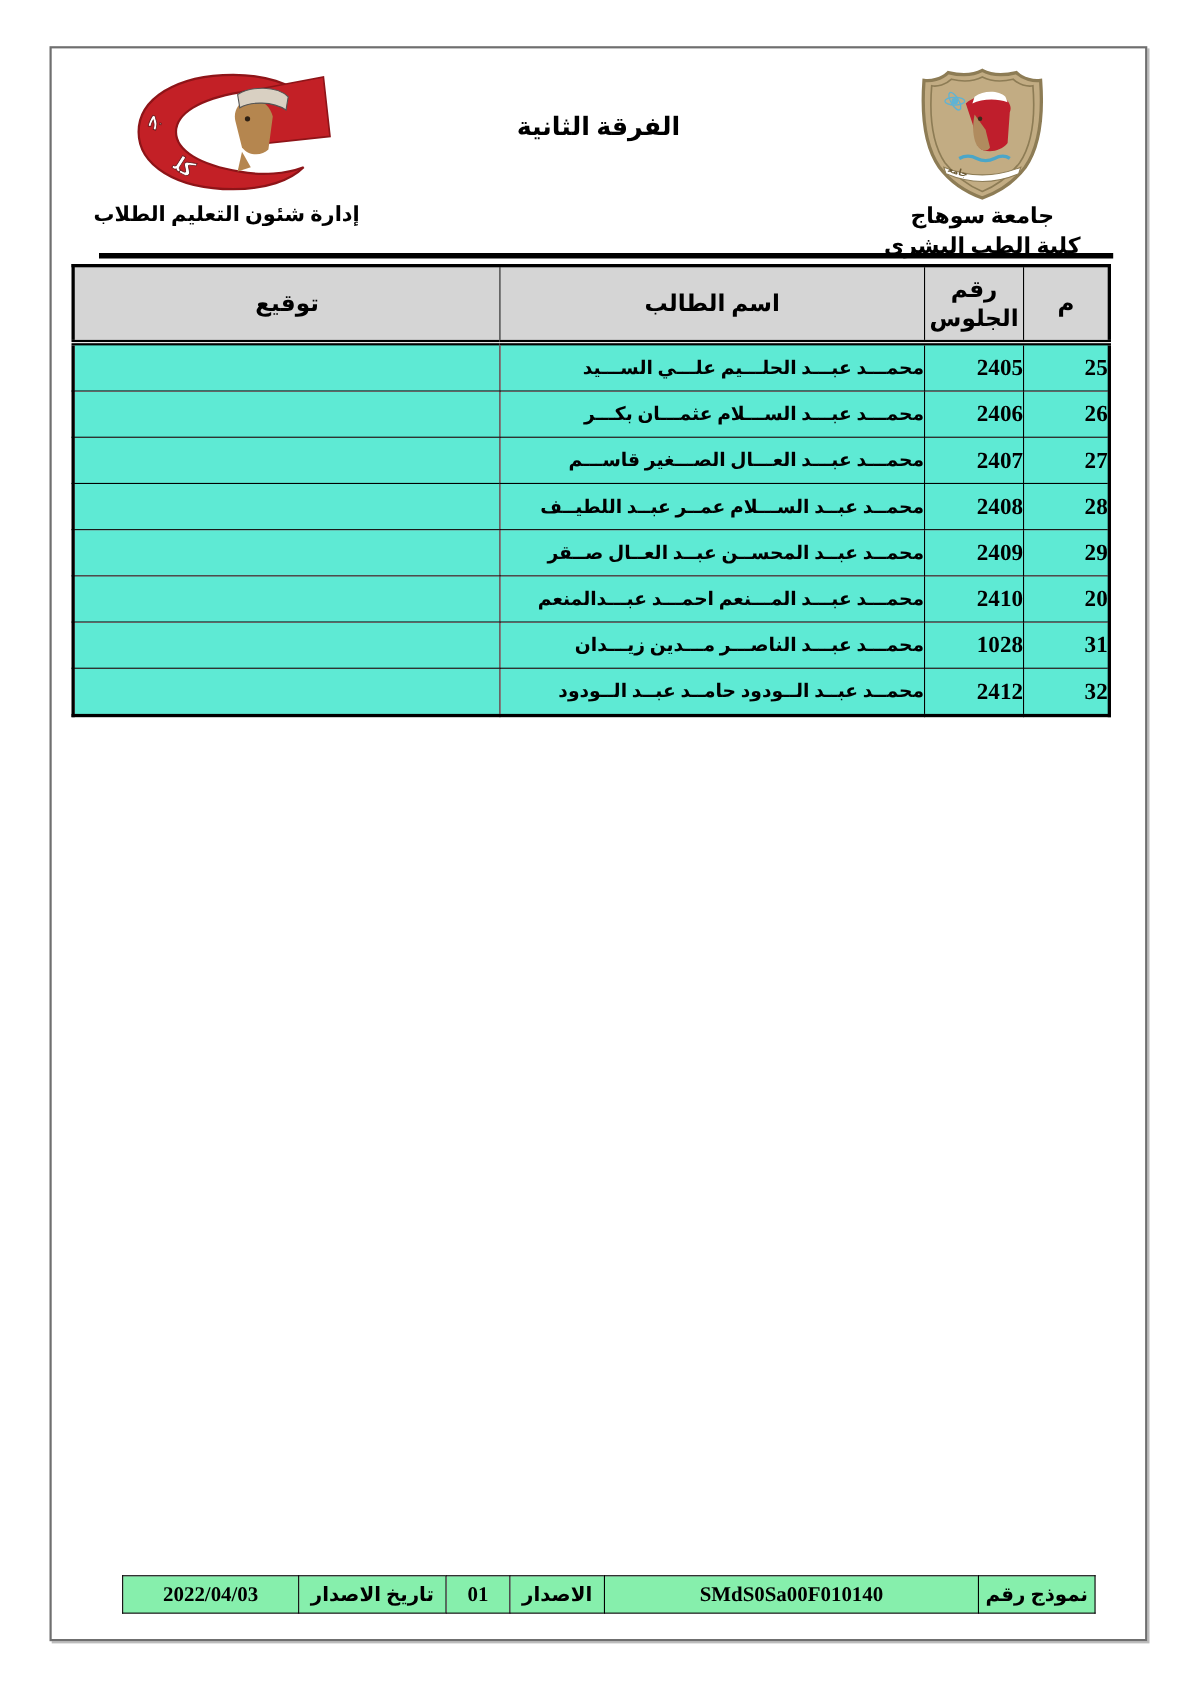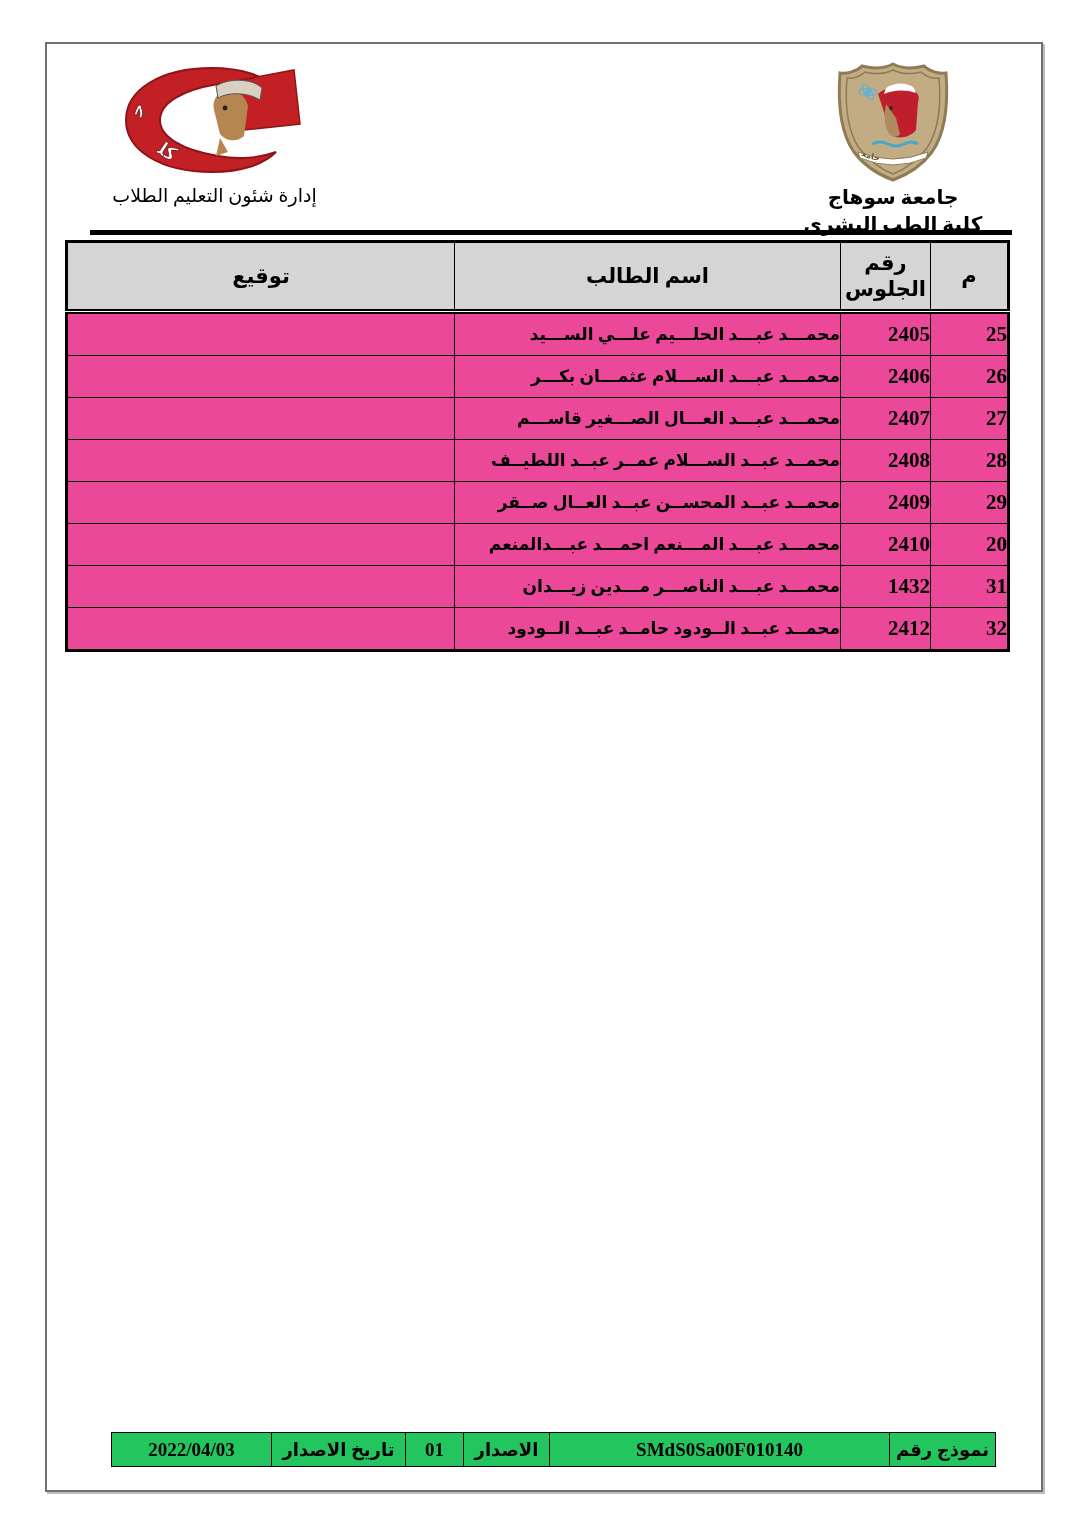--- a/index.html
+++ b/index.html
@@ -23,61 +23,61 @@
   }
   .title-block{
     position:absolute;top:52px;left:50%;transform:translateX(-50%);
     text-align:center;direction:rtl;white-space:nowrap;
   }
   .title-line{font-weight:bold;font-size:23px;line-height:39px;color:#000;}
   .org-left{
     position:absolute;top:16px;left:55px;width:225px;text-align:center;direction:rtl;
   }
   .org-left .org-caption{
-    font-weight:normal;font-size:19px;margin-top:4px;color:#000;white-space:nowrap;
+    font-weight:bold;font-size:19px;margin-top:4px;color:#000;white-space:nowrap;
   }
   .logo-svg{display:block;margin:0 auto;}
   
   .thick-rule{
     position:absolute;left:43px;top:186px;width:922px;height:5px;background:#000;
   }
   
   .main-table{
     position:absolute;left:18px;top:196px;width:942px;
     border-collapse:collapse;direction:rtl;table-layout:fixed;
   }
   .main-table td,.main-table th{
     border:1px solid #000;padding:0;overflow:hidden;
   }
   .main-table{border:3px solid #000;}
   .main-table thead th{
     background:#d5d5d5;font-weight:bold;font-size:21px;color:#000;
     height:66px;text-align:center;vertical-align:middle;
     border-bottom:5px double #000;line-height:26px;
   }
-  .main-table tbody td{height:41px;background:#ec4899;text-align:right;}
+  .main-table tbody td{height:41px;background:#5eead4;text-align:right;}
   .cell-serial,.cell-seat{
     text-align:center;vertical-align:middle;
     font-weight:bold;font-size:21px;
     font-family:"Liberation Serif","DejaVu Serif",serif;
   }
   .cell-name{
     text-align:right;vertical-align:middle;
     font-weight:bold;font-size:17px;padding:0 8px 0 2px;
     white-space:nowrap;
   }
   .seat-head{white-space:normal;padding:0 6px;}
   
   .footer-table{
     position:absolute;left:64px;top:1388px;width:884px;
     border-collapse:collapse;direction:rtl;table-layout:fixed;
   }
   .footer-table td{
     border:1px solid #000;height:31px;text-align:center;vertical-align:middle;
-    font-weight:bold;font-size:18px;color:#000;background:#22c55e;
+    font-weight:bold;font-size:18px;color:#000;background:#86efac;
     white-space:nowrap;overflow:hidden;
   }
   .footer-table .lat{font-family:"Liberation Serif","DejaVu Serif",serif;font-size:19px;}
 </style>
 </head>
 <body>
 
 <div class="page-frame">
 
   <div class="org-right">
@@ -100,20 +100,21 @@
       <path id="bandPath" d="M28 96 Q59 108 90 96" fill="none"></path>
       <text font-size="8" font-weight="bold" fill="#6b5a35" font-family="'DejaVu Sans',sans-serif">
         <textPath href="#bandPath" startOffset="28%">جامعة سوهاج</textPath>
       </text>
     </svg>
     <div class="org-line">جامعة سوهاج</div>
     <div class="org-line">كلية الطب البشرى</div>
   </div>
 
   <div class="title-block">
+    <div class="title-line">الفرقة الثانية</div>
   </div>
 
   <div class="org-left">
     <svg class="logo-svg" width="205" height="120" viewBox="0 0 205 120">
       <path d="M100 8 C48 8 14 30 14 60 C14 90 48 112 100 112 C130 112 152 104 164 92 C148 98 126 100 106 96 C70 90 48 77 48 60 C48 43 70 30 106 24 C126 20 148 22 164 28 C152 16 130 8 100 8 Z" fill="#c32026" stroke="#8e1418" stroke-width="2"></path>
       <path d="M118 22 L182 10 L188 64 L132 70 Z" fill="#c32026" stroke="#8e1418" stroke-width="1.5"></path>
       <g>
         <path d="M112 30 C104 34 100 42 102 50 L108 74 C114 82 126 82 132 76 L136 46 C134 36 124 28 112 30 Z" fill="#b5864f"></path>
         <path d="M104 26 C116 18 140 18 150 28 L148 40 C136 32 116 32 106 38 Z" fill="#d9d0c2" stroke="#555" stroke-width="1"></path>
         <circle cx="113" cy="48" r="2.4" fill="#2e2013"></circle>
@@ -180,21 +181,21 @@
         <td class="cell-sig"></td>
       </tr>
       <tr>
         <td class="cell-serial">20</td>
         <td class="cell-seat">2410</td>
         <td class="cell-name">محمـــد عبـــد المـــنعم احمـــد عبـــدالمنعم</td>
         <td class="cell-sig"></td>
       </tr>
       <tr>
         <td class="cell-serial">31</td>
-        <td class="cell-seat">1432</td>
+        <td class="cell-seat">1028</td>
         <td class="cell-name">محمـــد عبـــد الناصـــر مـــدين زيـــدان</td>
         <td class="cell-sig"></td>
       </tr>
       <tr>
         <td class="cell-serial">32</td>
         <td class="cell-seat">2412</td>
         <td class="cell-name">محمــد عبــد الــودود حامــد عبــد الــودود</td>
         <td class="cell-sig"></td>
       </tr>
     </tbody>

